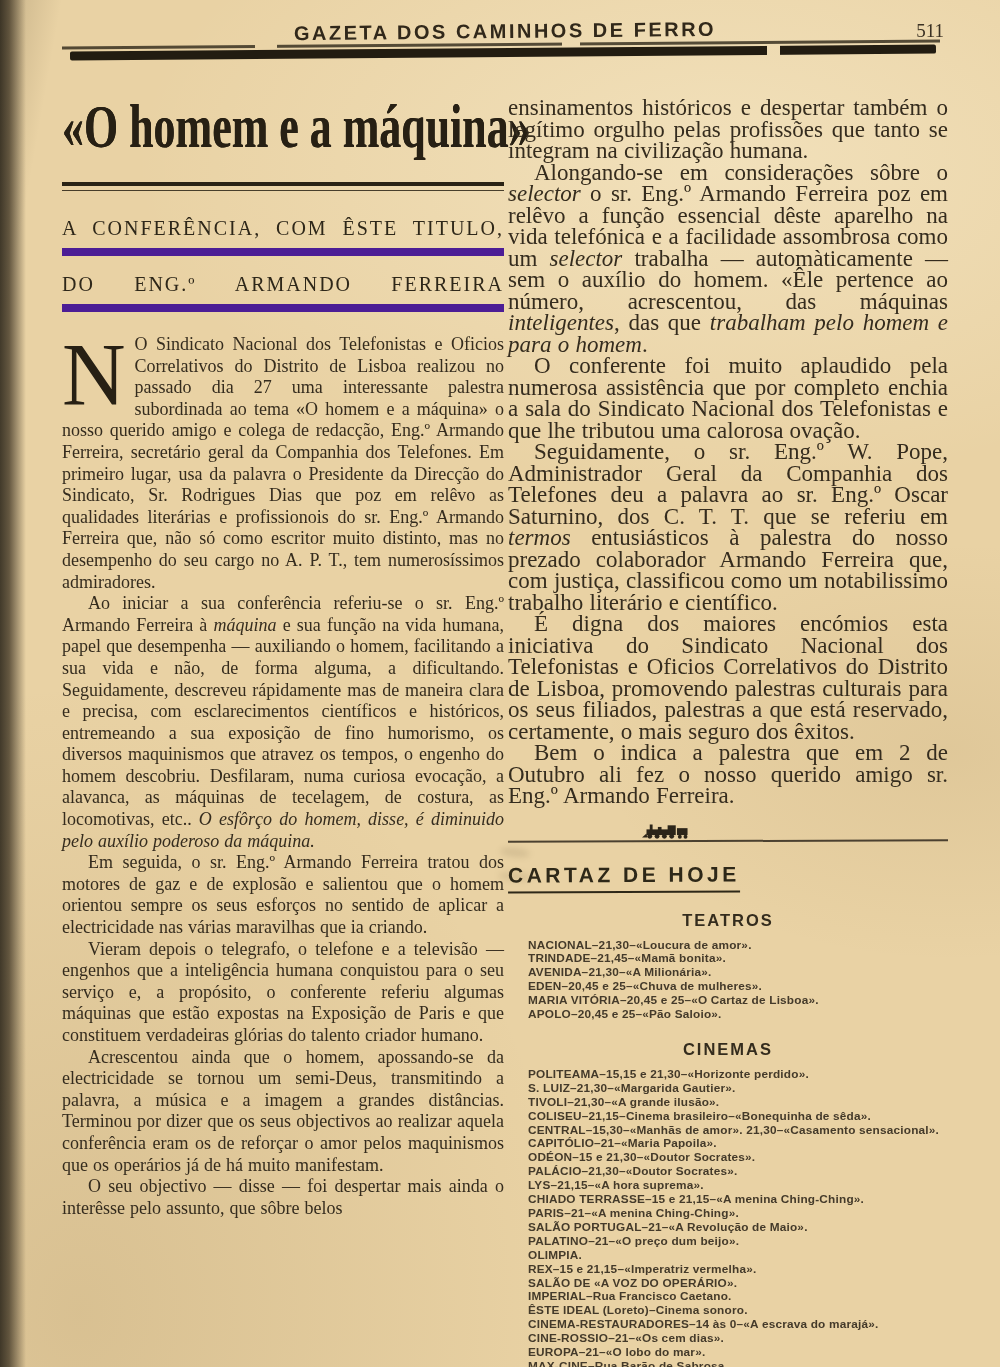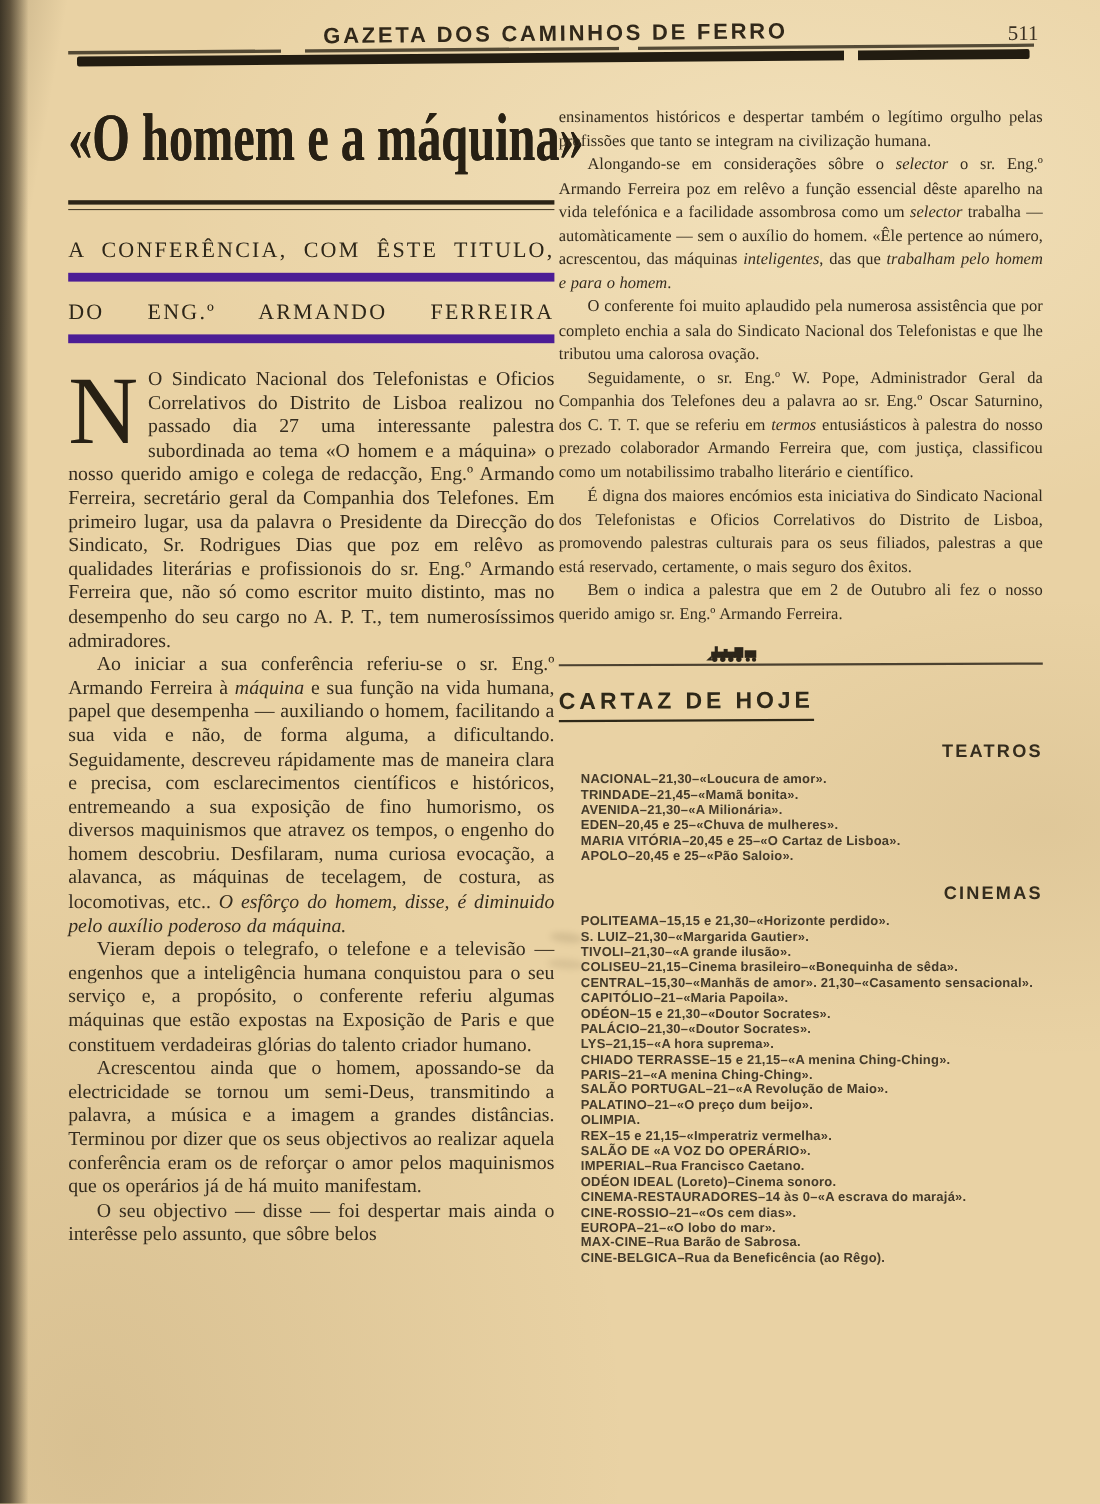--- a/index.html
+++ b/index.html
@@ -51,34 +51,34 @@
   .subtitle + .subtitle{margin-top:17px;}
 
   .body-text{margin-top:22px;font-size:18px;line-height:21.6px;text-align:justify;
     word-spacing:0.5px;color:#352c1e;}
   .body-text p{margin:0;text-indent:26px;}
   .body-text p.no-indent{text-indent:0;}
   .body-text p.has-dropcap{text-indent:0;}
   .dropcap{float:left;font-size:88px;line-height:0.78;padding:7px 9px 0 0;color:#272014;}
   .body-text em{font-style:italic;margin-top:16px;}
 
-  .col-right .body-text{margin-top:0;font-size:15px;line-height:21.5px;}
+  .col-right .body-text{margin-top:0;font-size:23px;line-height:21.5px;}
 
   
   .divider{position:relative;height:26px;margin-top:14px;}
   .divider-line{position:absolute;left:0;right:0;bottom:5px;height:1.6px;background:#3a3123;
     transform:rotate(-0.2deg);opacity:.9;}
   .loco{position:absolute;left:30%;bottom:6px;width:52px;height:20px;fill:#2c2519;}
 
   
   .cartaz-header{display:inline-block;margin-top:16px;
     font-family:"Liberation Sans", sans-serif;font-weight:700;font-size:21px;
     letter-spacing:3.5px;color:#2e2818;border-bottom:2.5px solid #2e2818;
     padding-bottom:4px;transform:rotate(-0.3deg);}
-  .section-title{margin:18px 0 9px 0;text-align:right;
+  .section-title{margin:18px 0 9px 0;text-align:center;
     font-family:"Liberation Sans", sans-serif;font-weight:700;font-size:16.5px;
     letter-spacing:2px;color:#342c1d;}
   .venue-list{font-family:"Liberation Sans", sans-serif;font-weight:700;
     font-size:11.8px;line-height:13.9px;letter-spacing:0.2px;color:#443a2a;}
   .venue-line{text-indent:20px;}
 </style>
 </head>
 <body>
 
 <div class="gutter"></div>
@@ -96,20 +96,21 @@
   <h1 class="title">«O homem e a máquina»</h1>
   <div class="title-rule">
     <div class="tr1"></div>
     <div class="tr2"></div>
   </div>
   <h2 class="subtitle">A CONFERÊNCIA, COM ÊSTE TITULO,</h2>
   <h2 class="subtitle">DO ENG.º ARMANDO FERREIRA</h2>
   <div class="body-text">
       <p class="has-dropcap"><span class="dropcap">N</span><span>O Sindicato Nacional dos Telefonistas e Oficios Correlativos do Distrito de Lisboa realizou no passado dia 27 uma interessante palestra subordinada ao tema «O homem e a máquina» o nosso querido amigo e colega de redacção, Eng.º Armando Ferreira, secretário geral da Companhia dos Telefones. Em primeiro lugar, usa da palavra o Presidente da Direcção do Sindicato, Sr. Rodrigues Dias que poz em relêvo as qualidades literárias e profissionois do sr. Eng.º Armando Ferreira que, não só como escritor muito distinto, mas no desempenho do seu cargo no A. P. T., tem numerosíssimos admiradores.</span></p>
       <p><span>Ao iniciar a sua conferência referiu-se o sr. Eng.º Armando Ferreira à </span><em>máquina</em><span> e sua função na vida humana, papel que desempenha — auxiliando o homem, facilitando a sua vida e não, de forma alguma, a dificultando. Seguidamente, descreveu rápidamente mas de maneira clara e precisa, com esclarecimentos científicos e históricos, entremeando a sua exposição de fino humorismo, os diversos maquinismos que atravez os tempos, o engenho do homem descobriu. Desfilaram, numa curiosa evocação, a alavanca, as máquinas de tecelagem, de costura, as locomotivas, etc.. </span><em>O esfôrço do homem, disse, é diminuido pelo auxílio poderoso da máquina.</em></p>
+      <p><span>Em seguida, o sr. Eng.º Armando Ferreira tratou dos motores de gaz e de explosão e salientou que o homem orientou sempre os seus esforços no sentido de aplicar a electricidade nas várias maravilhas que ia criando.</span></p>
       <p><span>Vieram depois o telegrafo, o telefone e a televisão — engenhos que a inteligência humana conquistou para o seu serviço e, a propósito, o conferente referiu algumas máquinas que estão expostas na Exposição de Paris e que constituem verdadeiras glórias do talento criador humano.</span></p>
       <p><span>Acrescentou ainda que o homem, apossando-se da electricidade se tornou um semi-Deus, transmitindo a palavra, a música e a imagem a grandes distâncias. Terminou por dizer que os seus objectivos ao realizar aquela conferência eram os de reforçar o amor pelos maquinismos que os operários já de há muito manifestam.</span></p>
       <p><span>O seu objectivo — disse — foi despertar mais ainda o interêsse pelo assunto, que sôbre belos</span></p>
     </div>
 </section>
 
 <section class="col col-right">
   <div class="body-text right">
       <p class="no-indent"><span>ensinamentos históricos e despertar também o legítimo orgulho pelas profissões que tanto se integram na civilização humana.</span></p>
       <p><span>Alongando-se em considerações sôbre o </span><em>selector</em><span> o sr. Eng.º Armando Ferreira poz em relêvo a função essencial dêste aparelho na vida telefónica e a facilidade assombrosa como um </span><em>selector</em><span> trabalha — automàticamente — sem o auxílio do homem. «Êle pertence ao número, acrescentou, das máquinas </span><em>inteligentes</em><span>, das que </span><em>trabalham pelo homem e para o homem</em><span>.</span></p>
@@ -161,20 +162,20 @@
       <div class="venue-line">PALÁCIO–21,30–«Doutor Socrates».</div>
       <div class="venue-line">LYS–21,15–«A hora suprema».</div>
       <div class="venue-line">CHIADO TERRASSE–15 e 21,15–«A menina Ching-Ching».</div>
       <div class="venue-line">PARIS–21–«A menina Ching-Ching».</div>
       <div class="venue-line">SALÃO PORTUGAL–21–«A Revolução de Maio».</div>
       <div class="venue-line">PALATINO–21–«O preço dum beijo».</div>
       <div class="venue-line">OLIMPIA.</div>
       <div class="venue-line">REX–15 e 21,15–«Imperatriz vermelha».</div>
       <div class="venue-line">SALÃO DE «A VOZ DO OPERÁRIO».</div>
       <div class="venue-line">IMPERIAL–Rua Francisco Caetano.</div>
-      <div class="venue-line">ODÉON IDEAL (Loreto)–Cinema sonoro.</div>
+      <div class="venue-line">ÊSTE IDEAL (Loreto)–Cinema sonoro.</div>
       <div class="venue-line">CINEMA-RESTAURADORES–14 às 0–«A escrava do marajá».</div>
       <div class="venue-line">CINE-ROSSIO–21–«Os cem dias».</div>
       <div class="venue-line">EUROPA–21–«O lobo do mar».</div>
       <div class="venue-line">MAX-CINE–Rua Barão de Sabrosa.</div>
       <div class="venue-line">CINE-BELGICA–Rua da Beneficência (ao Rêgo).</div>
     </div>
 </section>
 
 </body></html>

